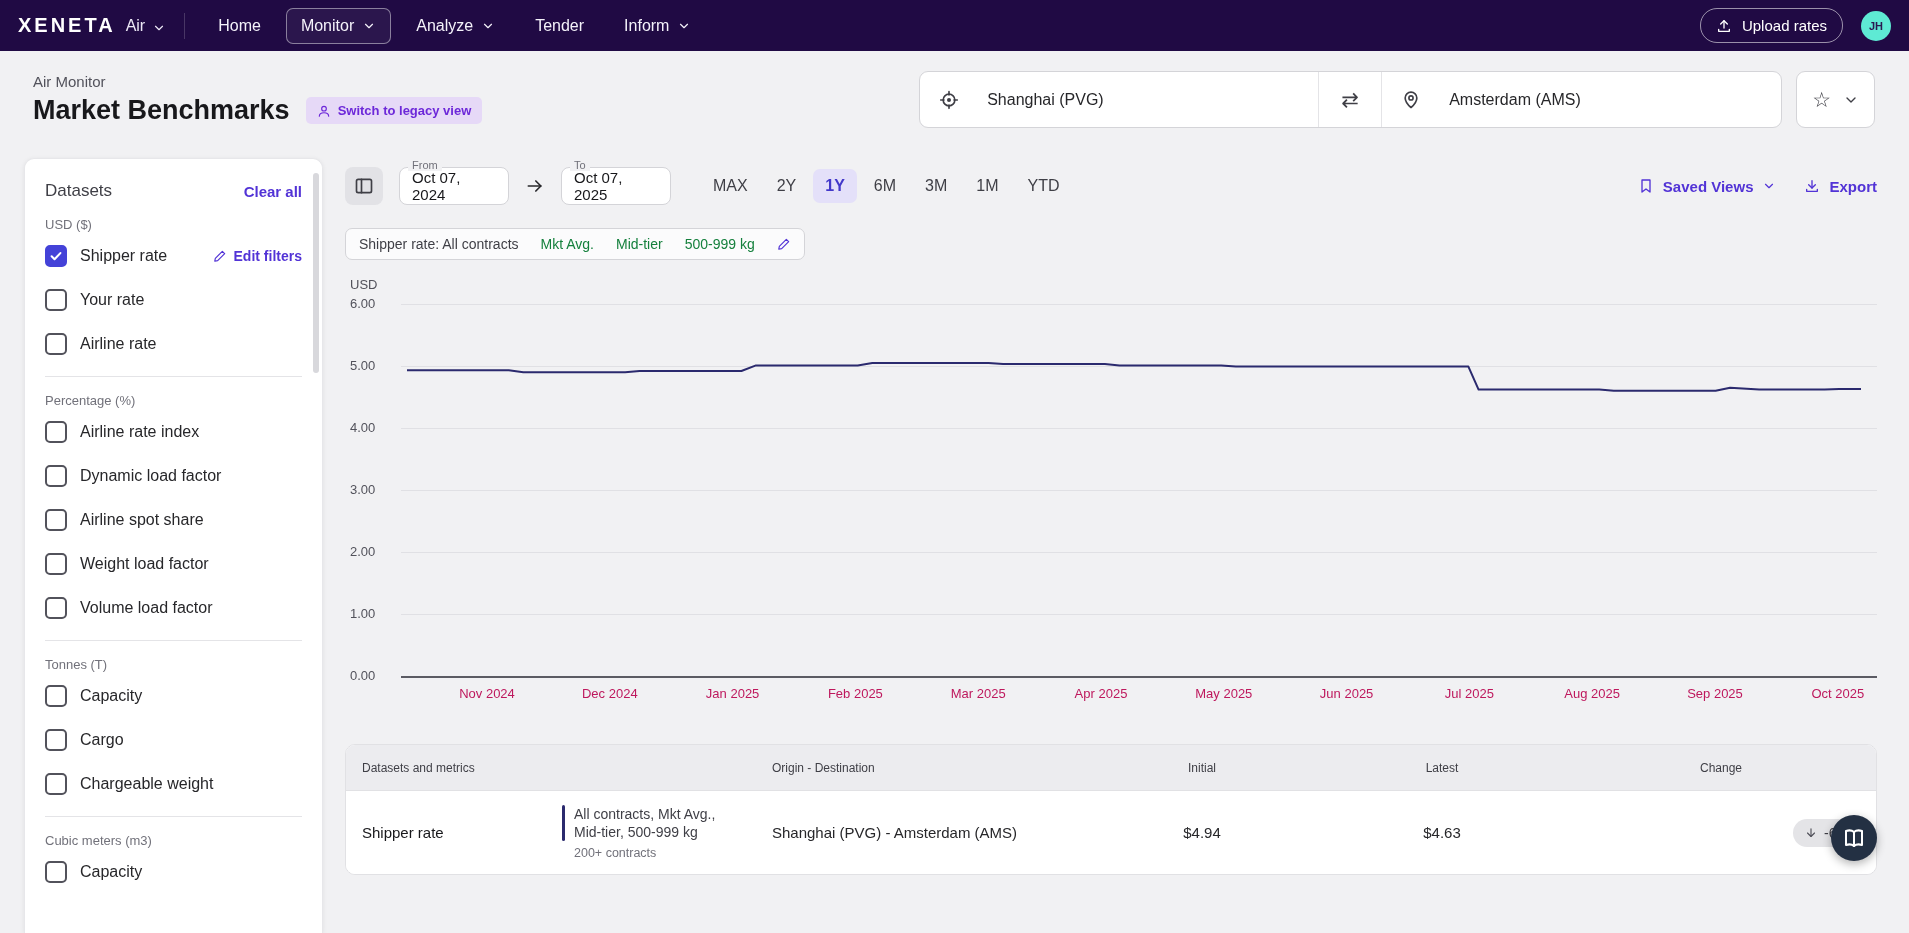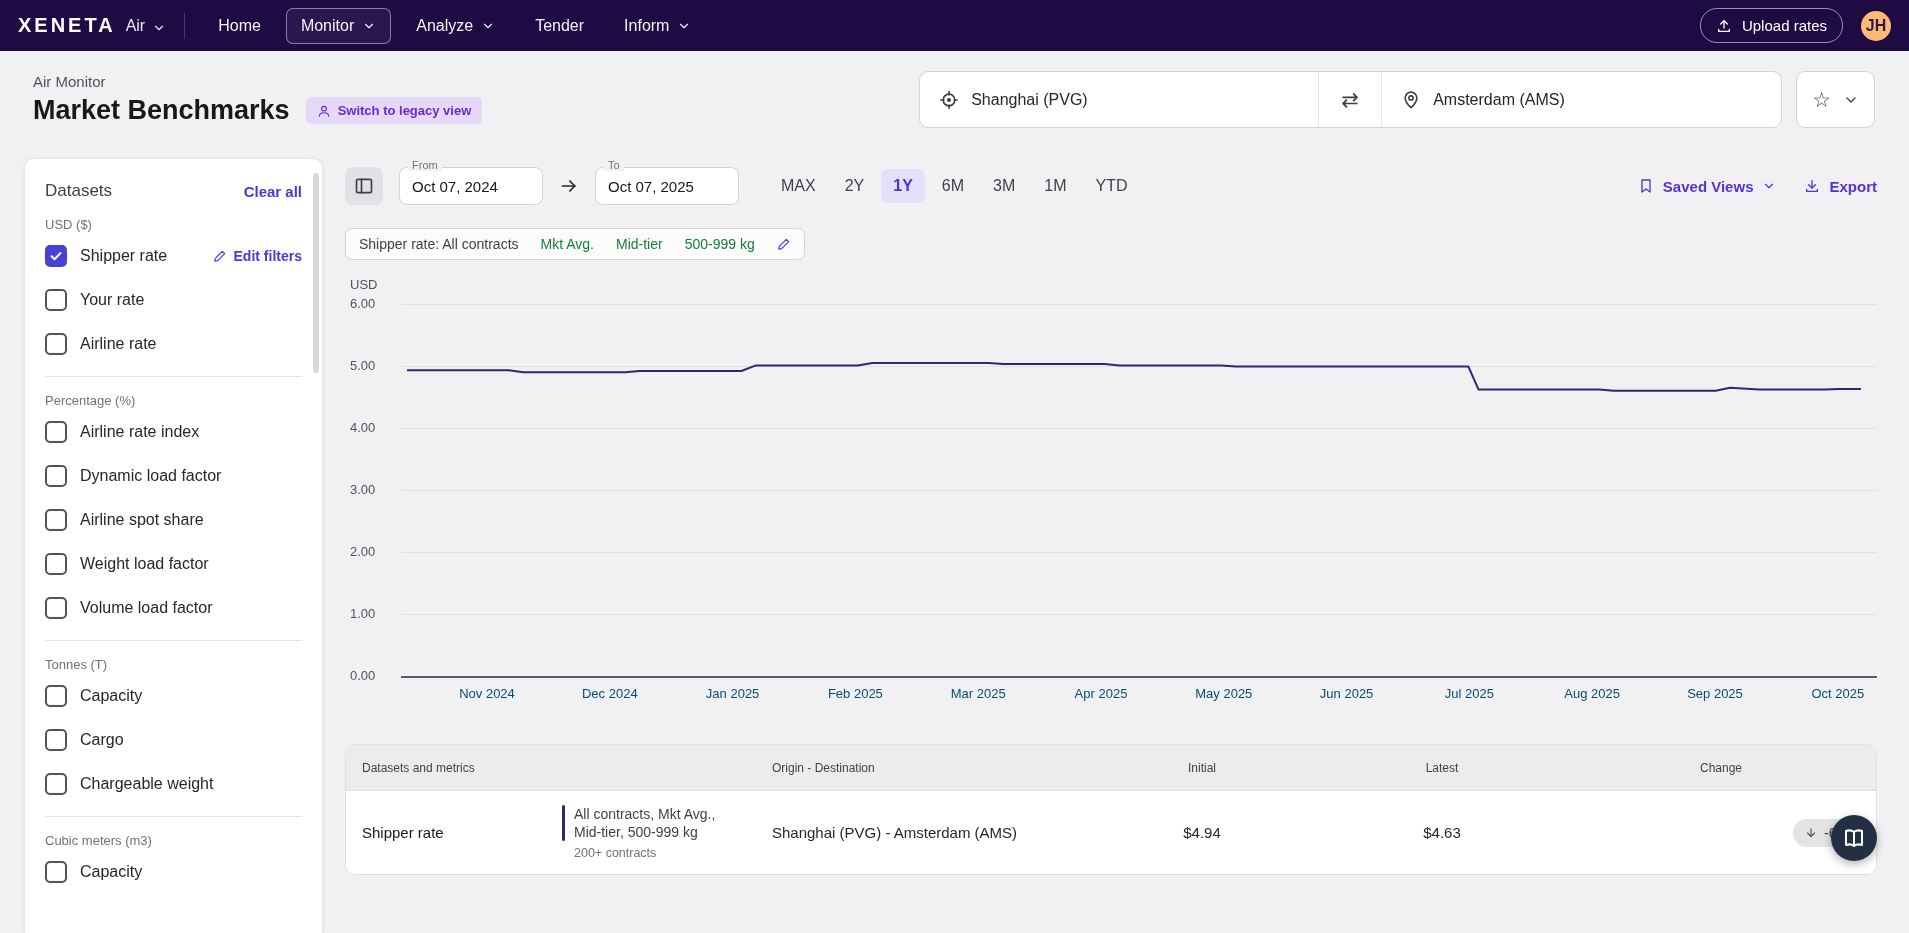--- a/index.html
+++ b/index.html
@@ -13,31 +13,31 @@
   
   .topnav{position:absolute;top:0;left:0;right:0;height:51px;background:#200a44;display:flex;align-items:center;padding:0 18px;color:#fff;z-index:20;}
   .logo{font-weight:700;font-size:20px;letter-spacing:3px;cursor:pointer;}
   .product{display:flex;align-items:flex-end;gap:7px;margin-left:10px;font-size:16px;color:#ece8f6;cursor:pointer;}
   .nav-sep{width:1px;height:26px;background:rgba(255,255,255,.18);margin:0 18px;}
   .nav-items{display:flex;align-items:center;gap:10px;}
   .nav-item{display:flex;align-items:center;gap:8px;padding:8px 14px;font-size:16px;color:#f4f2fa;border-radius:7px;cursor:pointer;border:1px solid transparent;}
   .nav-item.active{border-color:rgba(255,255,255,.45);background:rgba(255,255,255,.05);}
   .topnav-right{margin-left:auto;display:flex;align-items:center;gap:18px;}
   .upload-btn{display:flex;align-items:center;gap:10px;border:1px solid rgba(255,255,255,.55);border-radius:17px;padding:8px 15px;font-size:15px;color:#fff;background:transparent;cursor:pointer;font-family:inherit;}
-  .avatar{width:30px;height:30px;border-radius:50%;background:#fdba74;color:#2a1a52;font-size:16px;font-weight:700;display:flex;align-items:center;justify-content:center;cursor:pointer;}
+  .avatar{width:30px;height:30px;border-radius:50%;background:#5eead4;color:#2a1a52;font-size:11px;font-weight:700;display:flex;align-items:center;justify-content:center;cursor:pointer;}
 
   
   .page-header{position:absolute;top:51px;left:0;right:0;height:107px;}
   .breadcrumb{position:absolute;left:33px;top:22px;font-size:15px;color:#52525b;}
   .title-row{position:absolute;left:33px;top:44px;display:flex;align-items:center;gap:16px;}
   .page-title{font-size:27px;font-weight:700;color:#18181b;}
   .legacy-badge{display:flex;align-items:center;gap:7px;background:#e6d9f7;color:#6d28d9;font-size:13px;font-weight:700;padding:6px 11px;border-radius:5px;cursor:pointer;}
   .route-bar{position:absolute;top:20px;right:34px;display:flex;align-items:center;gap:14px;}
   .route-group{display:flex;align-items:stretch;height:57px;background:#fff;border:1px solid #d4d4d8;border-radius:9px;overflow:hidden;}
-  .route-cell{display:flex;align-items:center;gap:12px;padding:0 19px;font-size:16px;color:#18181b;width:399px;cursor:pointer;color:#27272a;}
+  .route-cell{display:flex;align-items:center;gap:28px;padding:0 19px;font-size:16px;color:#18181b;width:399px;cursor:pointer;color:#27272a;}
   .route-cell .icn{color:#3f3f46;}
   .route-cell.origin{border-right:1px solid #e4e4e7;}
   .route-swap{width:63px;display:flex;align-items:center;justify-content:center;border-right:1px solid #e4e4e7;font-size:21px;color:#3f3f46;cursor:pointer;}
   .fav-box{height:57px;background:#fff;border:1px solid #d4d4d8;border-radius:9px;display:flex;align-items:center;gap:12px;padding:0 15px;}
   .star{font-size:21px;color:#3f3f46;cursor:pointer;line-height:1;}
   .fav-box .icn{color:#3f3f46;cursor:pointer;}
 
   
   .sidebar{position:absolute;left:24px;top:158px;width:299px;bottom:0;background:#fff;border:1px solid #e7e7ea;border-bottom:none;border-radius:10px 10px 0 0;box-shadow:0 1px 5px rgba(0,0,0,.07);padding:22px 20px 0 20px;overflow:hidden;z-index:5;}
   .sidebar-header{display:flex;align-items:center;justify-content:space-between;margin-bottom:4px;}
@@ -50,42 +50,42 @@
   .checkbox .icn svg{stroke-width:3.5;}
   .check-label{font-size:16px;color:#27272a;}
   .edit-filters{margin-left:auto;display:flex;align-items:center;gap:7px;color:#5233d6;font-size:14px;font-weight:700;cursor:pointer;text-align:center;}
   .divider{border:none;border-top:1px solid #e4e4e7;margin:10px 0 0 0;}
   .sb-thumb{position:absolute;right:3px;top:14px;width:6px;height:200px;border-radius:3px;background:#d8d8dc;cursor:pointer;}
 
   
   .main{position:absolute;left:345px;top:158px;right:0;bottom:0;}
   .controls{display:flex;align-items:center;gap:16px;margin:8px 32px 0 0;height:40px;}
   .collapse-btn{width:38px;height:38px;border-radius:8px;background:#e2e2e6;display:flex;align-items:center;justify-content:center;color:#3f3f46;cursor:pointer;border:none;}
-  .date-field{position:relative;width:144px;height:38px;background:#fff;border:1px solid #d4d4d8;border-radius:8px;display:flex;align-items:center;padding:0 12px;font-size:15px;color:#18181b;cursor:pointer;}
+  .date-field{position:relative;width:110px;height:38px;background:#fff;border:1px solid #d4d4d8;border-radius:8px;display:flex;align-items:center;padding:0 12px;font-size:15px;color:#18181b;cursor:pointer;}
   .date-label{position:absolute;top:-9px;left:8px;font-size:11px;color:#71717a;background:#f1f1f3;padding:0 4px;}
   .arrow-gap{color:#27272a;}
   .range-group{display:flex;align-items:center;gap:5px;margin-left:14px;}
   .range-btn{padding:8px 12px;font-size:16px;color:#3f3f46;border-radius:7px;background:transparent;border:none;cursor:pointer;font-family:inherit;}
   .range-btn.selected{color:#4338ca;background:#e4e0f9;font-weight:700;}
   .controls-right{margin-left:auto;display:flex;align-items:center;gap:28px;}
   .link-btn{display:flex;align-items:center;gap:9px;color:#5233d6;font-size:15px;font-weight:700;cursor:pointer;background:none;border:none;font-family:inherit;}
 
   .chip-row{margin-top:22px;}
   .chip{display:inline-flex;align-items:center;gap:22px;border:1px solid #d4d4d8;background:#fbfbfc;border-radius:7px;padding:7px 13px;font-size:14px;color:#3f3f46;cursor:pointer;}
   .chip .seg{color:#15803d;}
   .chip .edit-ic{color:#5233d6;}
 
   
   .chart-area{position:relative;margin:14px 32px 0 0;height:444px;}
   .usd-label,.y-label{position:absolute;left:5px;font-size:13px;color:#52525b;}
   .gridline{position:absolute;left:56px;right:0;height:1px;background:#e0e0e4;}
   .gridline.axis{height:2px;background:#5b5b63;}
   .plot{position:absolute;left:56px;right:0;top:0;height:402px;}
   .plot svg{position:absolute;left:0;top:0;width:100%;height:100%;overflow:visible;}
-  .x-label{position:absolute;top:412px;width:90px;text-align:center;font-size:13px;color:#0c4a6e;}
+  .x-label{position:absolute;top:412px;width:90px;text-align:center;font-size:13px;color:#be185d;}
 
   
   .bench-table{margin:26px 32px 0 0;border:1px solid #e1e1e4;border-radius:10px;overflow:hidden;background:#fff;}
   .t-head,.t-row{display:grid;grid-template-columns:200px 210px 330px 200px 280px 1fr;padding:0 16px;align-items:center;}
   .t-head{background:#ececef;height:46px;font-size:12px;color:#3f3f46;border-bottom:1px solid #e1e1e4;}
   .t-head .span2{grid-column:span 2;}
   .t-row{background:#fff;padding-top:14px;padding-bottom:14px;cursor:pointer;}
   .num{text-align:center;}
   .dataset-name{font-size:15px;color:#18181b;}
   .metrics-cell{font-size:14px;color:#3f3f46;}

